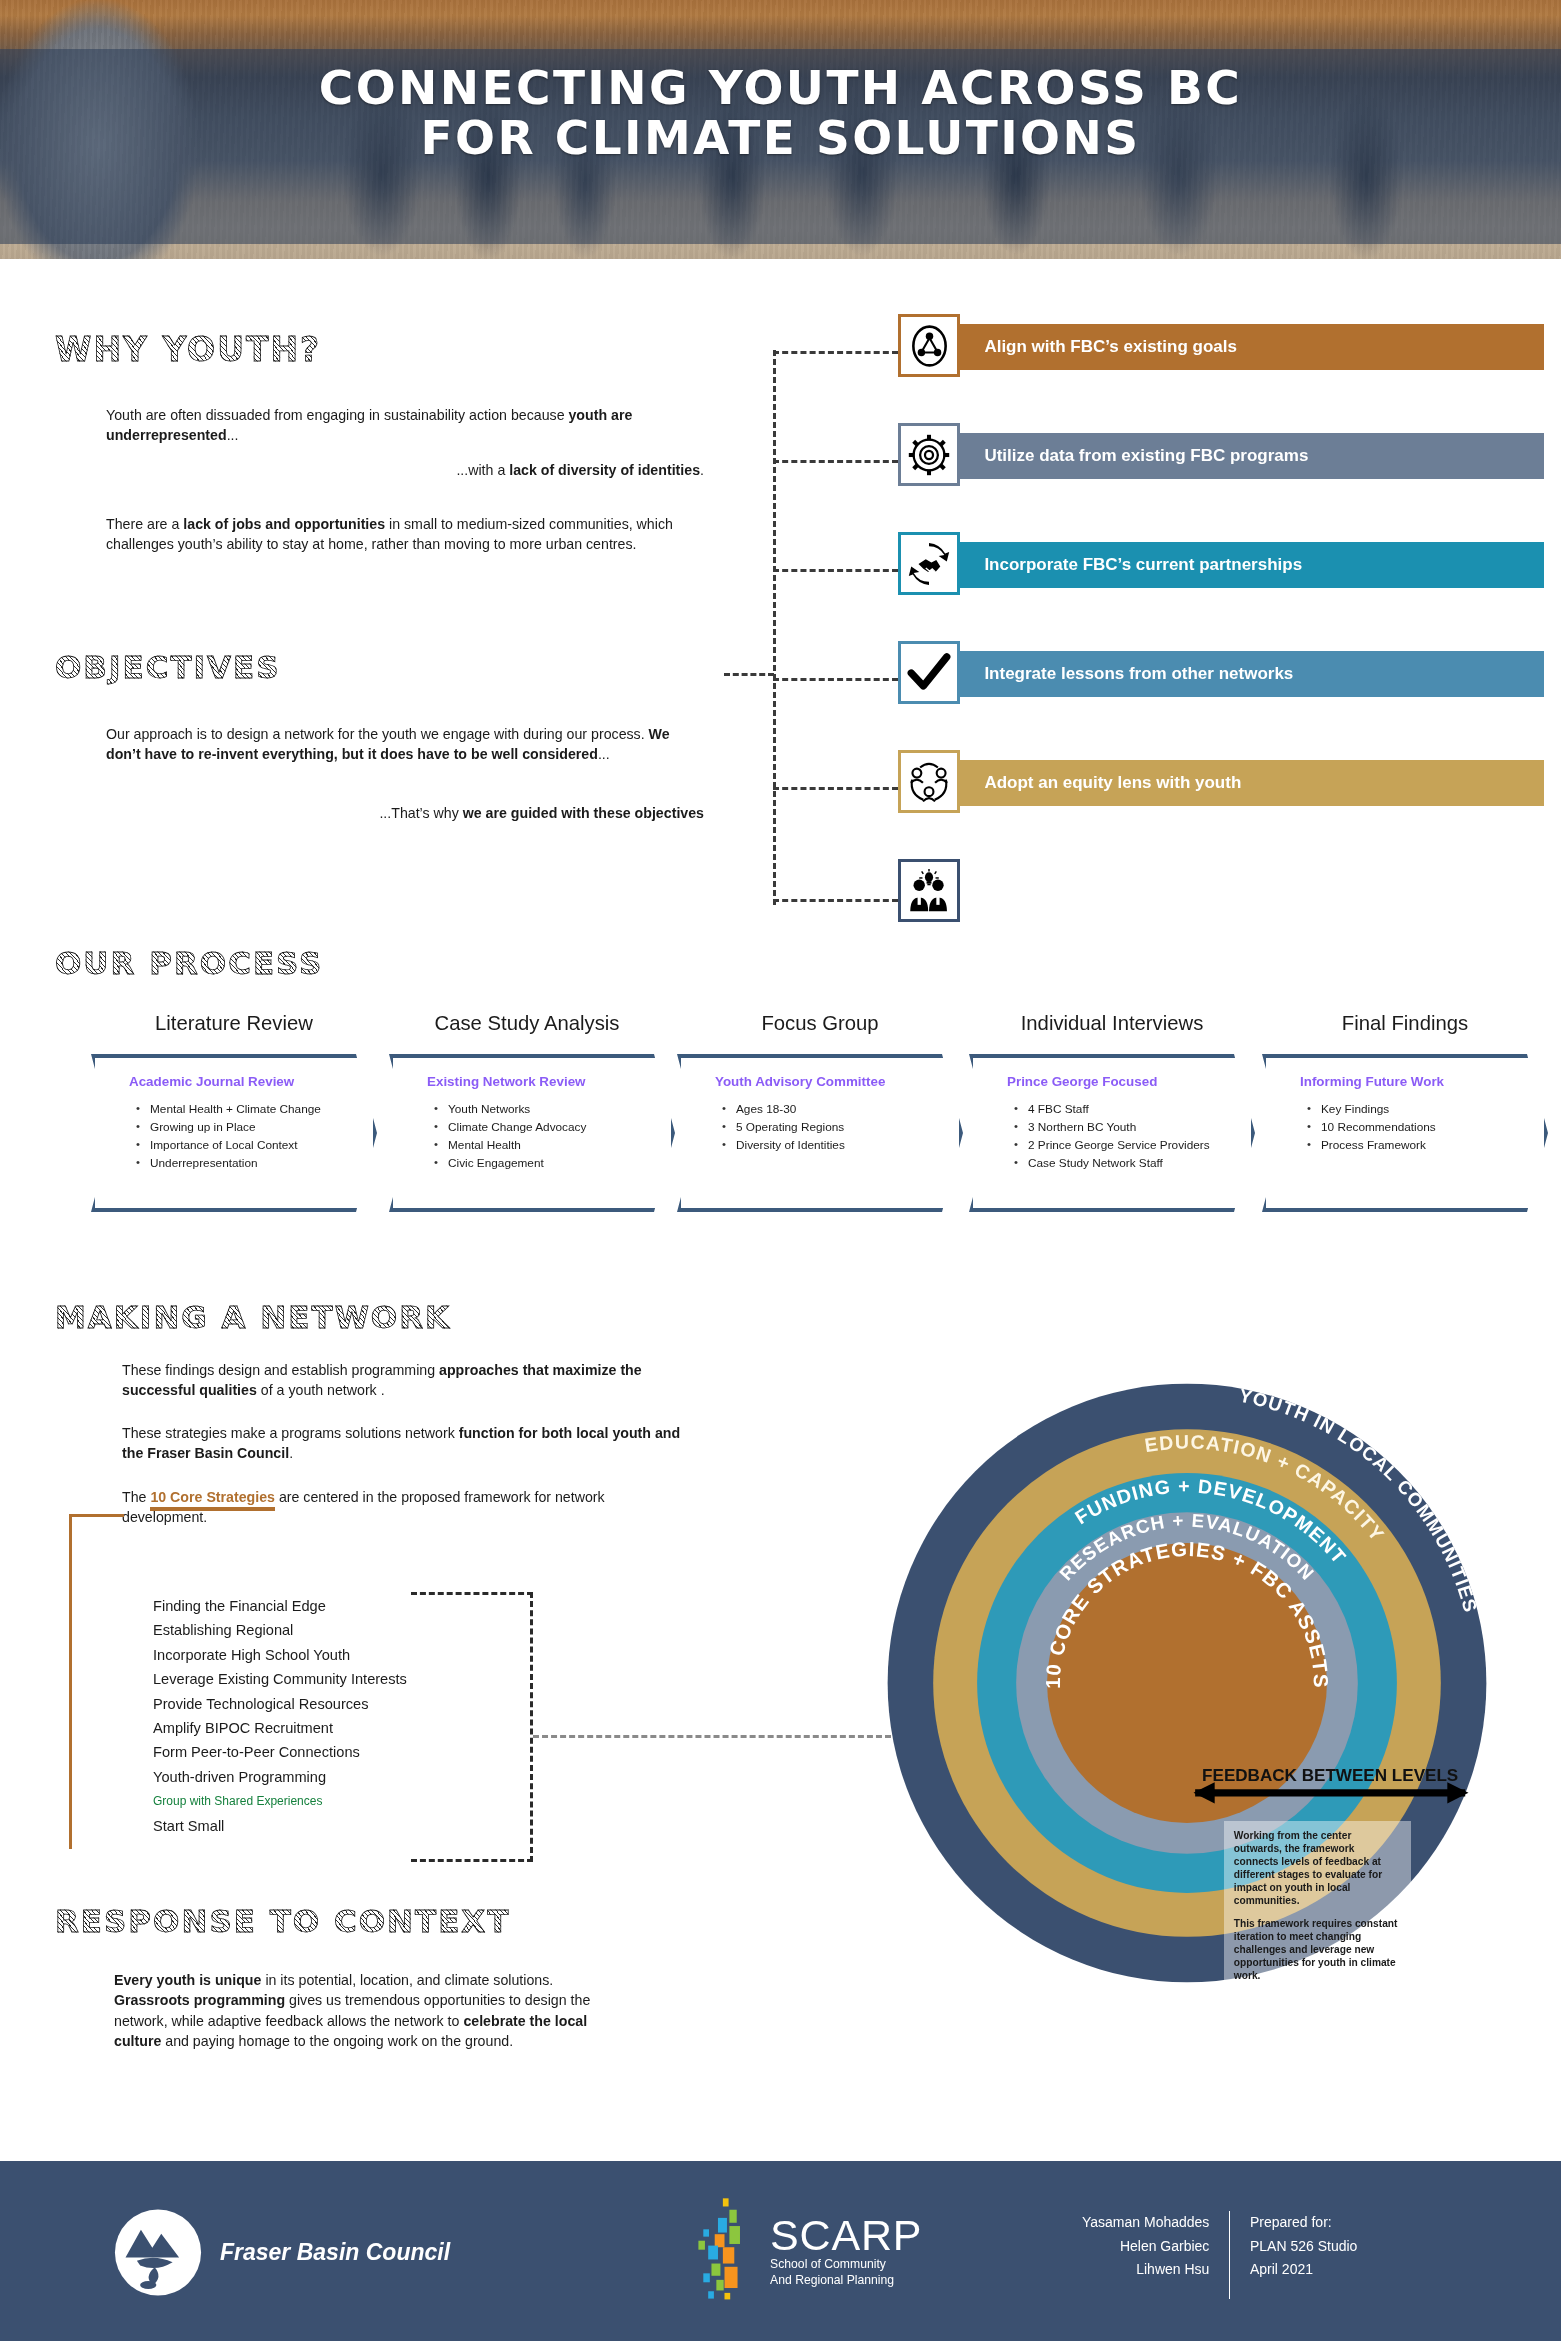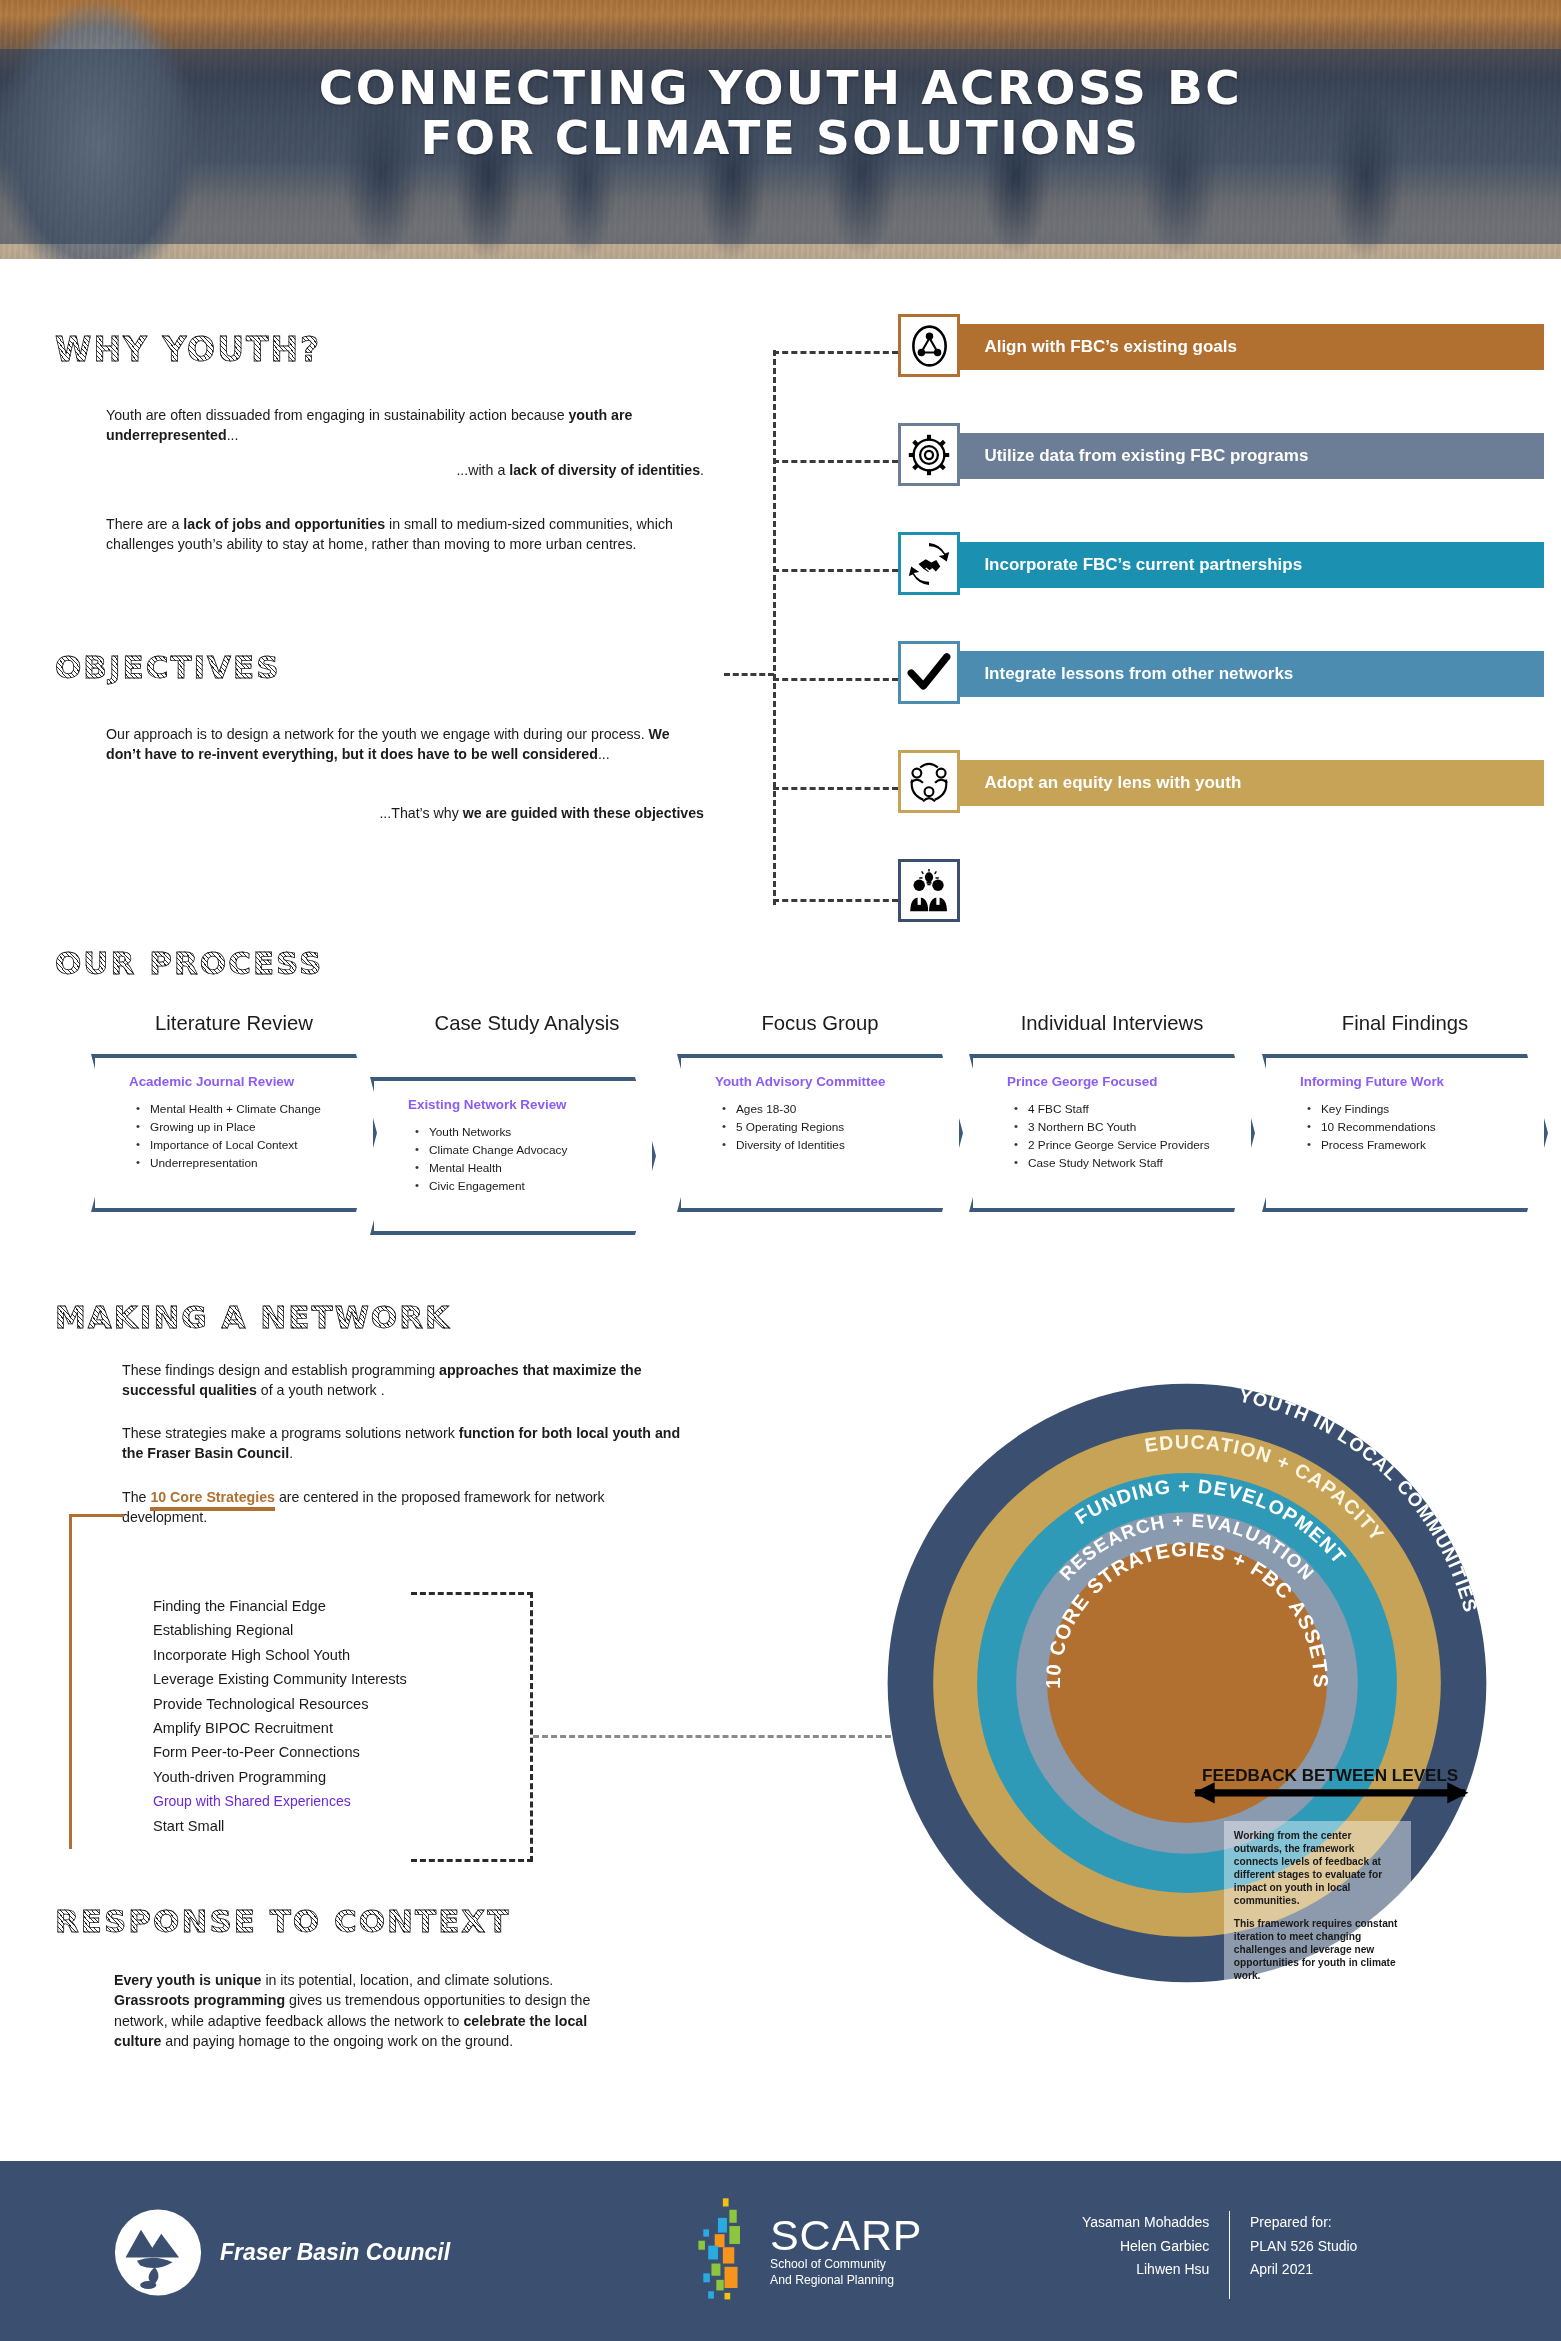--- a/index.html
+++ b/index.html
@@ -286,21 +286,21 @@
     <div class="chev" style="left: 91px;">
       <div class="ct">Academic Journal Review</div>
                  <ul>
         <li>Mental Health + Climate Change</li>
         <li>Growing up in Place</li>
         <li>Importance of Local Context</li>
         <li>Underrepresentation</li>
       </ul>
     </div>
     <div class="chev-title" style="left: 384px;">Case Study Analysis</div>
-    <div class="chev" style="left: 370px; margin-top: 23px;">
+    <div class="chev" style="left: 389px;">
       <div class="ct">Existing Network Review</div>
                  <ul>
         <li>Youth Networks</li>
         <li>Climate Change Advocacy</li>
         <li>Mental Health</li>
         <li>Civic Engagement</li>
       </ul>
     </div>
     <div class="chev-title" style="left: 677px;">Focus Group</div>
     <div class="chev" style="left: 677px;">
@@ -351,21 +351,21 @@
 
 <ul id="strategies-list" style="position:absolute;left:153px;top:1594px;list-style:none;">
     <li style="font-size: 14.6px; line-height: 24.4px; color: rgb(27, 27, 27);">Finding the Financial Edge</li>
     <li style="font-size: 14.6px; line-height: 24.4px; color: rgb(27, 27, 27);">Establishing Regional</li>
     <li style="font-size: 14.6px; line-height: 24.4px; color: rgb(27, 27, 27);">Incorporate High School Youth</li>
     <li style="font-size: 14.6px; line-height: 24.4px; color: rgb(27, 27, 27);">Leverage Existing Community Interests</li>
     <li style="font-size: 14.6px; line-height: 24.4px; color: rgb(27, 27, 27);">Provide Technological Resources</li>
     <li style="font-size: 14.6px; line-height: 24.4px; color: rgb(27, 27, 27);">Amplify BIPOC Recruitment</li>
     <li style="font-size: 14.6px; line-height: 24.4px; color: rgb(27, 27, 27);">Form Peer-to-Peer Connections</li>
     <li style="font-size: 14.6px; line-height: 24.4px; color: rgb(27, 27, 27);">Youth-driven Programming</li>
-    <li style="font-size: 14px; line-height: 24.4px; color: #6d28d9;">Group with Shared Experiences</li>
+    <li style="font-size: 12px; line-height: 24.4px; color: #15803d;">Group with Shared Experiences</li>
     <li style="font-size: 14.6px; line-height: 24.4px; color: rgb(27, 27, 27);">Start Small</li>
   </ul>
 
 <div style="position:absolute;left:411px;top:1592px;width:122px;height:270px;border:3.3px dashed #2a2a2a;border-left:none;"></div>
 <div class="dash-h" style="left:533px;top:1735px;width:358px;border-top-color:#8a8a8a;"></div>
 
 <div id="circle-wrap">
   <svg width="602" height="602" viewBox="0 0 740 740">
     <defs>
       <path id="arc0" d="M 370,370 m -352,0 a 352,352 0 1,1 704,0" fill="none"></path>

